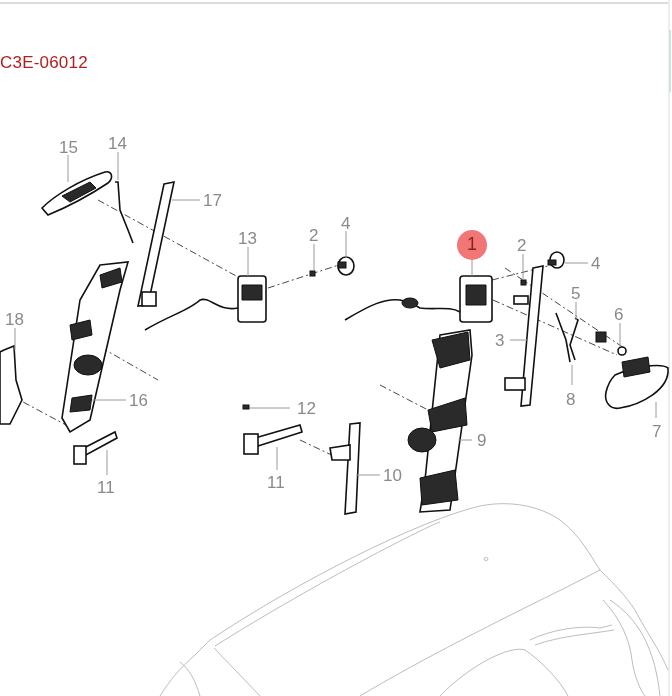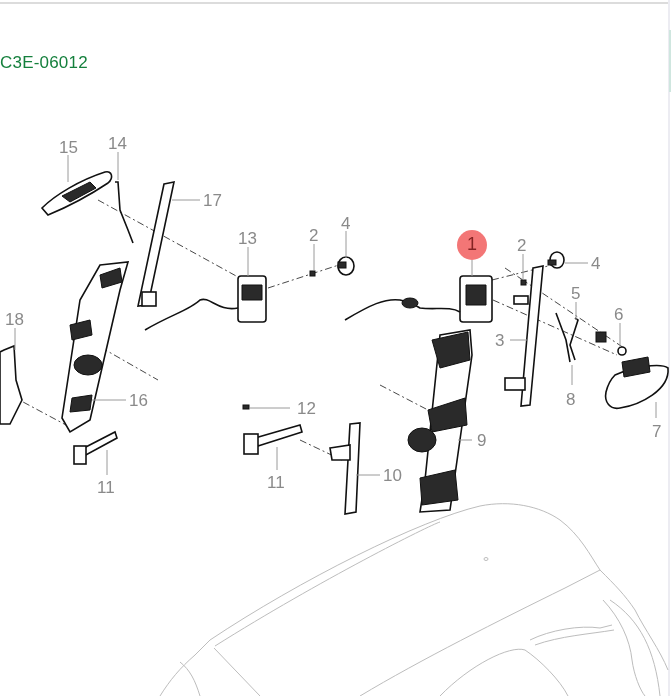--- a/index.html
+++ b/index.html
@@ -1,20 +1,20 @@
 <!DOCTYPE html>
 <html><head>
 <meta charset="utf-8">
 <style>
   html, body { margin:0; padding:0; background:#ffffff; }
   body { width:672px; height:696px; position:relative; overflow:hidden; font-family:"Liberation Sans", sans-serif; }
   .topline { position:absolute; left:0; top:2px; width:668px; height:2px; background:#dcdcdc; }
   .rightline { position:absolute; left:668px; top:0; width:2px; height:696px; background:#ececf2; }
   .rightaccent { position:absolute; left:669px; top:30px; width:2px; height:62px; background:#cfe6df; }
-  .title { position:absolute; left:0; top:53px; font-size:17px; color:#15803d; letter-spacing:0.2px; }
+  .title { position:absolute; left:0; top:53px; font-size:17px; color:#b91c1c; letter-spacing:0.2px; }
   svg.diagram { position:absolute; left:0; top:0; }
   .callout { font-family:"Liberation Sans", sans-serif; font-size:17px; fill:#8a8a8a; }
   .lead { stroke:#9a9a9a; stroke-width:1; fill:none; }
   .dash { stroke:#333; stroke-width:0.9; stroke-dasharray:7 3 2 3; fill:none; }
   .part { fill:#fff; stroke:#111; stroke-width:1.6; }
   .partd { fill:#2a2a2a; stroke:#111; stroke-width:1; }
   .car { fill:none; stroke:#bdbdbd; stroke-width:1; }
   .hl { position:absolute; left:457px; top:230px; width:30px; height:30px; border-radius:50%; background:#f26b6b; opacity:0.92; }
   .hl span { position:absolute; left:0; top:4px; width:30px; text-align:center; font-size:18px; color:#7a1010; }
 </style>

